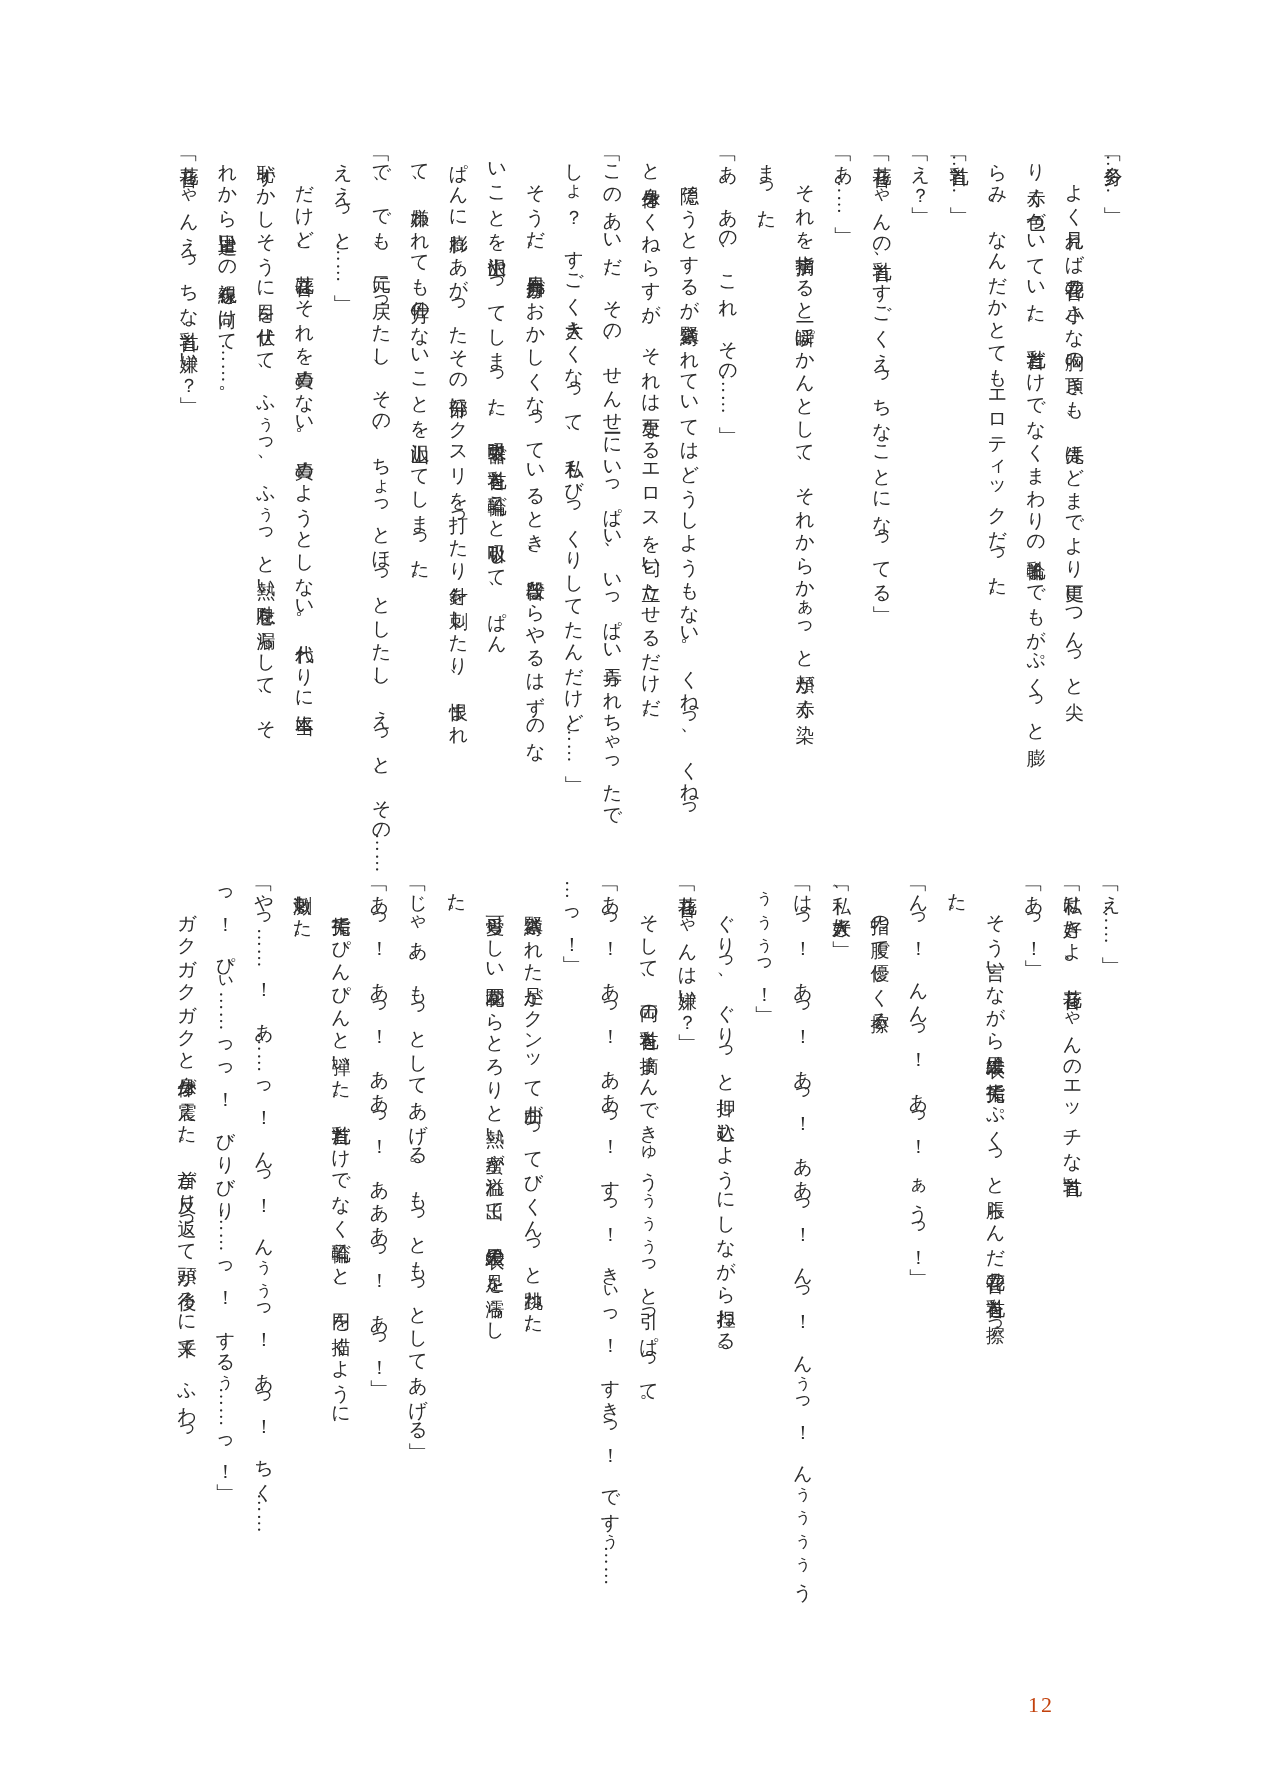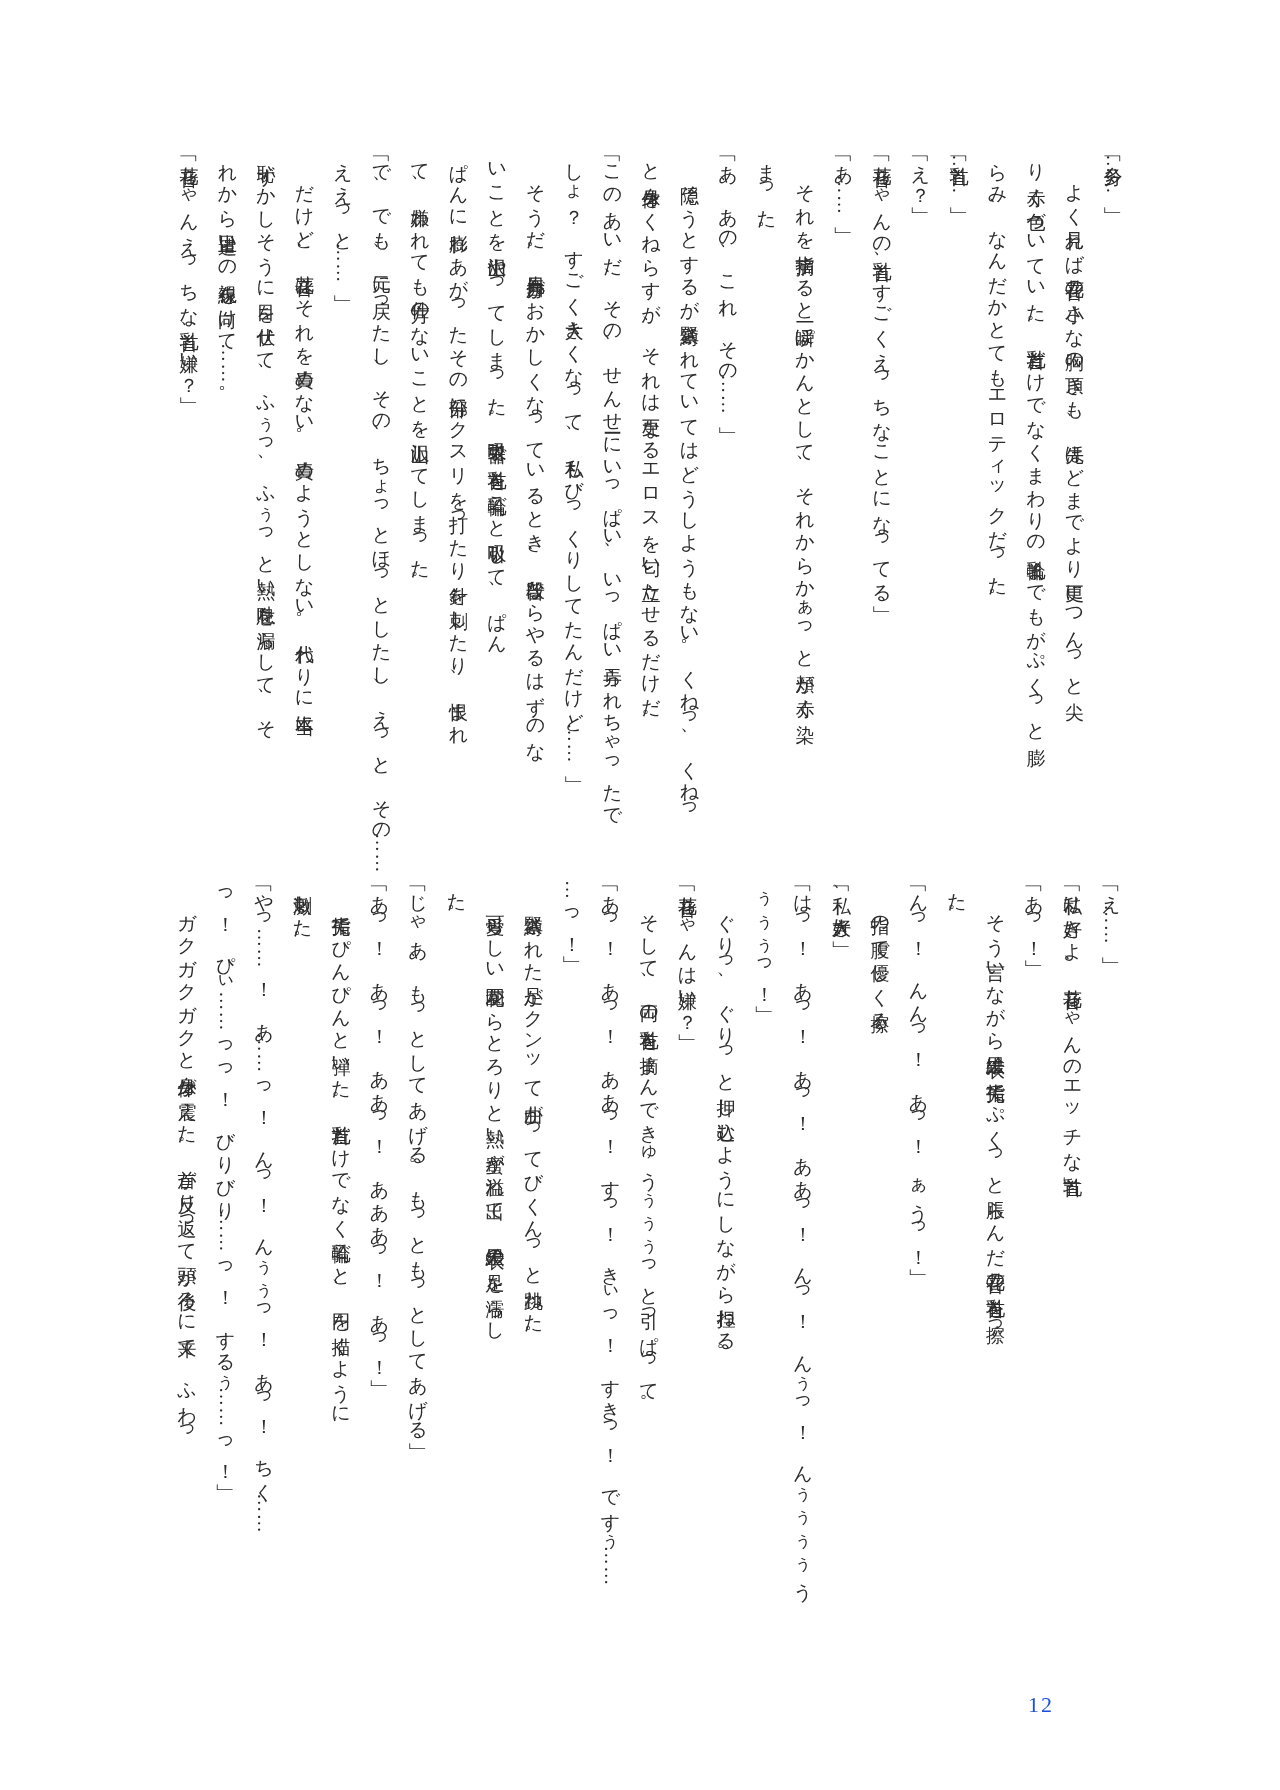--- a/index.html
+++ b/index.html
@@ -41,21 +41,21 @@
     top: 880px;
     right: 150px;
     height: 738px;
   }
   .page-number {
     position: absolute;
     top: 1692px;
     left: 1028px;
     font-size: 22px;
     letter-spacing: 2px;
-    color: #1d4ed8;
+    color: #c2410c;
     text-align: center;
   }
 </style>
 </head>
 <body>
 
 <div class="page">
   <div class="text-block block-top">
       <div class="line">「多分……」</div>
       <div class="line indent">よく見れば花音の小さな胸の頂きも、先ほどまでより更につんっと尖</div>

